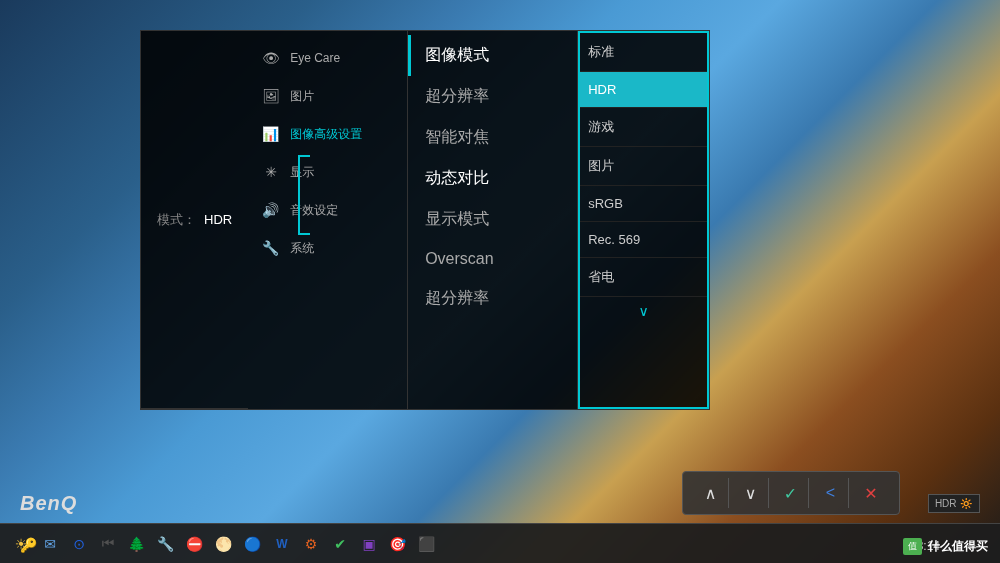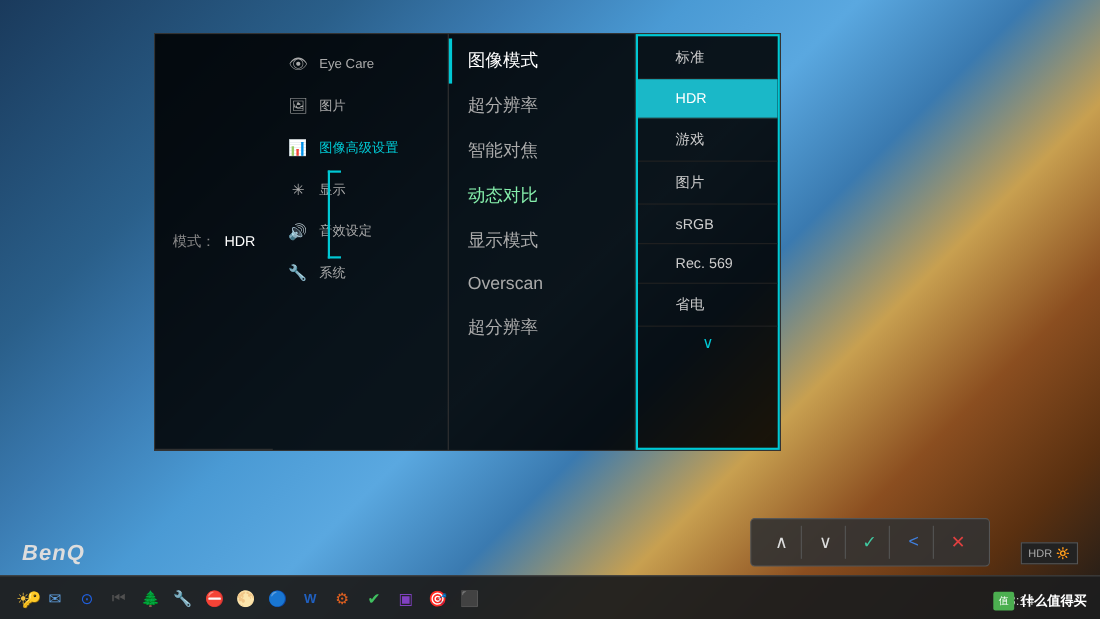--- a/index.html
+++ b/index.html
@@ -115,34 +115,34 @@
       cursor: pointer;
       border-left: 3px solid transparent;
     }
 
     .middle-item.active {
       color: #fff;
       border-left: 3px solid #00c8d4;
     }
 
     .middle-item.disabled {
-      color: #86efac;
+      color: #ffffff;
     }
 
     
     .right-dropdown {
       flex: 1;
       border: 2px solid #00c8d4;
       display: flex;
       flex-direction: column;
       overflow: hidden;
     }
 
     .dropdown-item {
-      padding: 10px 34px;
+      padding: 10px 8px;
       color: #ccc;
       font-size: 13px;
       cursor: pointer;
       border-bottom: 1px solid #222;
     }
 
     .dropdown-item:last-child {
       border-bottom: none;
     }
 

